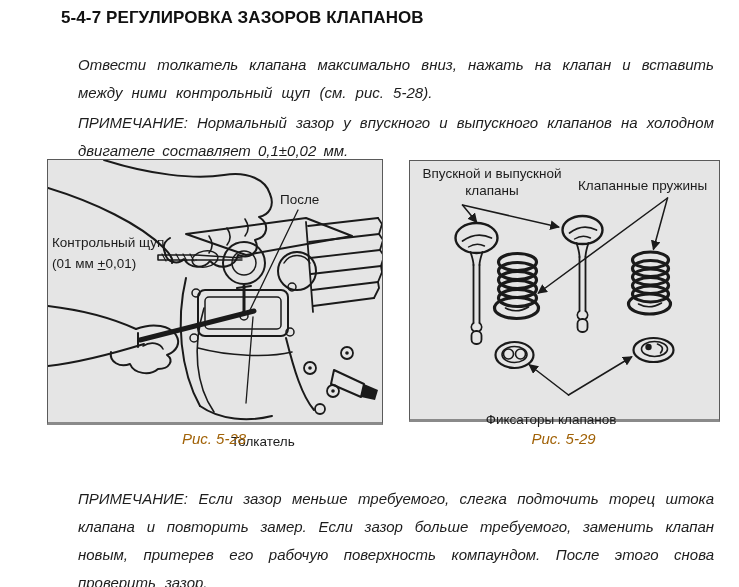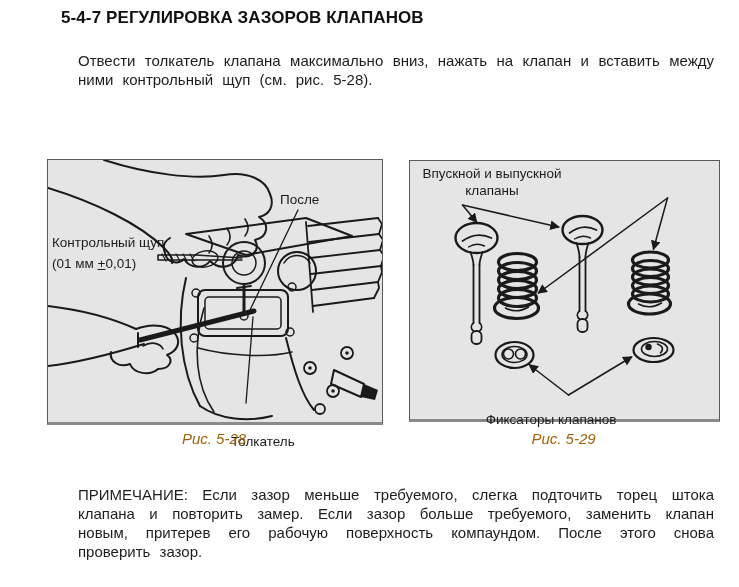--- a/index.html
+++ b/index.html
@@ -6,21 +6,21 @@
   .page{
     position:relative;width:739px;height:587px;background:#ffffff;
     font-family:"Liberation Sans", sans-serif;color:#1c1c1c;overflow:hidden;
   }
   .title{
     position:absolute;left:61px;top:8px;font-size:17px;font-weight:bold;
     color:#111;letter-spacing:0.1px;white-space:nowrap;
   }
   .para{
     position:absolute;left:78px;width:636px;text-align:justify;
-    font-size:15px;line-height:19px;color:#1d1d1d;
+    font-size:15px;line-height:28px;color:#1d1d1d;font-style:italic;
   }
   #para-intro{top:51px;word-spacing:5px;}
   #para-note1{top:109px;word-spacing:3px;}
   #para-note2{top:485px;word-spacing:5px;}
   .figbox{
     position:absolute;background:#e5e5e5;
     border:1px solid #5a5a5a;border-bottom:3px solid #8a8a8a;
   }
   #figbox-1{left:47px;top:159px;width:334px;height:262px;}
   #figbox-2{left:409px;top:160px;width:309px;height:258px;}
@@ -45,20 +45,21 @@
 </style>
 </head>
 <body>
 
 <div class="page">
 
   <div class="title">5-4-7 РЕГУЛИРОВКА ЗАЗОРОВ КЛАПАНОВ</div>
 
   <div class="para" id="para-intro">Отвести толкатель клапана максимально вниз, нажать на клапан и вставить между ними контрольный щуп (см. рис. 5-28).</div>
 
+  <div class="para" id="para-note1">ПРИМЕЧАНИЕ: Нормальный зазор у впускного и выпускного клапанов на холодном двигателе составляет 0,1±0,02 мм.</div>
 
   <div class="figbox" id="figbox-1">
     <svg viewBox="0 0 334 262" aria-hidden="true">
       <g fill="none" stroke="#1a1a1a" stroke-width="2" stroke-linecap="round" stroke-linejoin="round">
 
         <path d="M56 0 C100 14 146 20 176 15 C200 11 218 20 222 34"></path>
         <path d="M0 28 C46 42 92 64 116 88 C122 94 126 99 124 103"></path>
 
         <path d="M222 34 C227 46 221 55 211 57 C222 64 220 77 207 80 C213 91 202 100 190 95 C187 107 172 111 162 101 C156 109 142 109 136 99 C130 105 119 103 117 93 C114 86 117 81 122 78"></path>
         <path d="M197 59 C201 65 201 71 197 76" stroke-width="1.6"></path>
@@ -186,20 +187,21 @@
           <path d="M257 37 L128 132" marker-end="url(#arrw)"></path>
           <path d="M158 234 L119 204" marker-end="url(#arrw)"></path>
           <path d="M158 234 L221 196" marker-end="url(#arrw)"></path>
         </g>
       </g>
     </svg>
     <div class="fig-label" id="lbl-valves">
       <span>Впускной и выпускной</span><br>
       <span>клапаны</span>
     </div>
+    <div class="fig-label" id="lbl-springs">Клапанные пружины</div>
     <div class="fig-label" id="lbl-retainers">Фиксаторы клапанов</div>
   </div>
 
   <div class="fig-caption" id="caption-1">Рис. 5-28</div>
   <div class="fig-caption" id="caption-2">Рис. 5-29</div>
 
   <div class="para" id="para-note2">ПРИМЕЧАНИЕ: Если зазор меньше требуемого, слегка подточить торец штока клапана и повторить замер. Если зазор больше требуемого, заменить клапан новым, притерев его рабочую поверхность компаундом. После этого снова проверить зазор.</div>
 
 </div>
 

